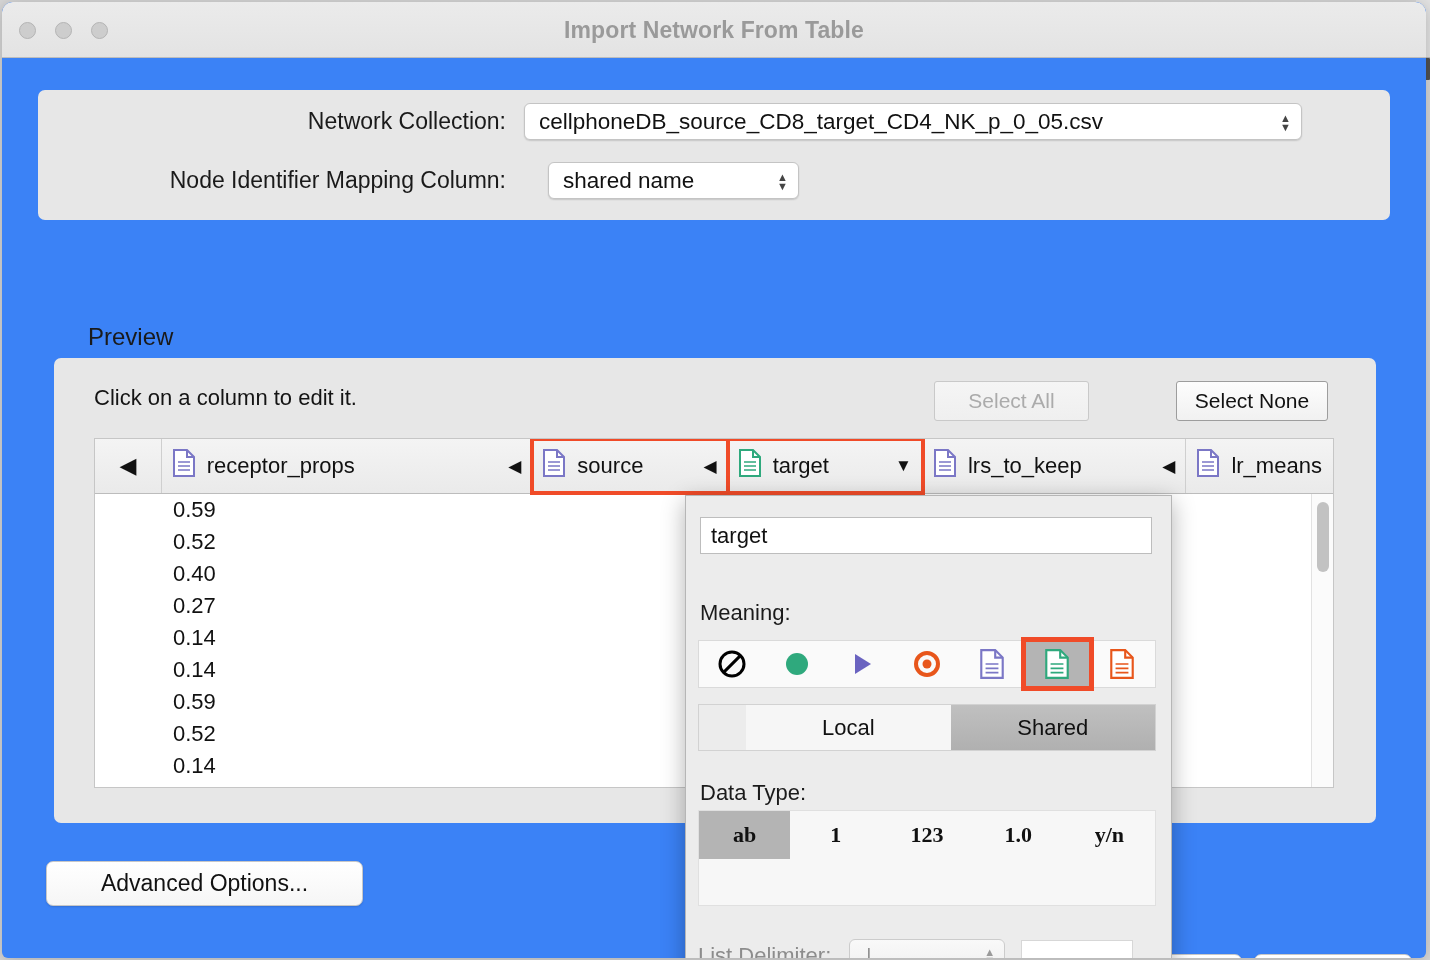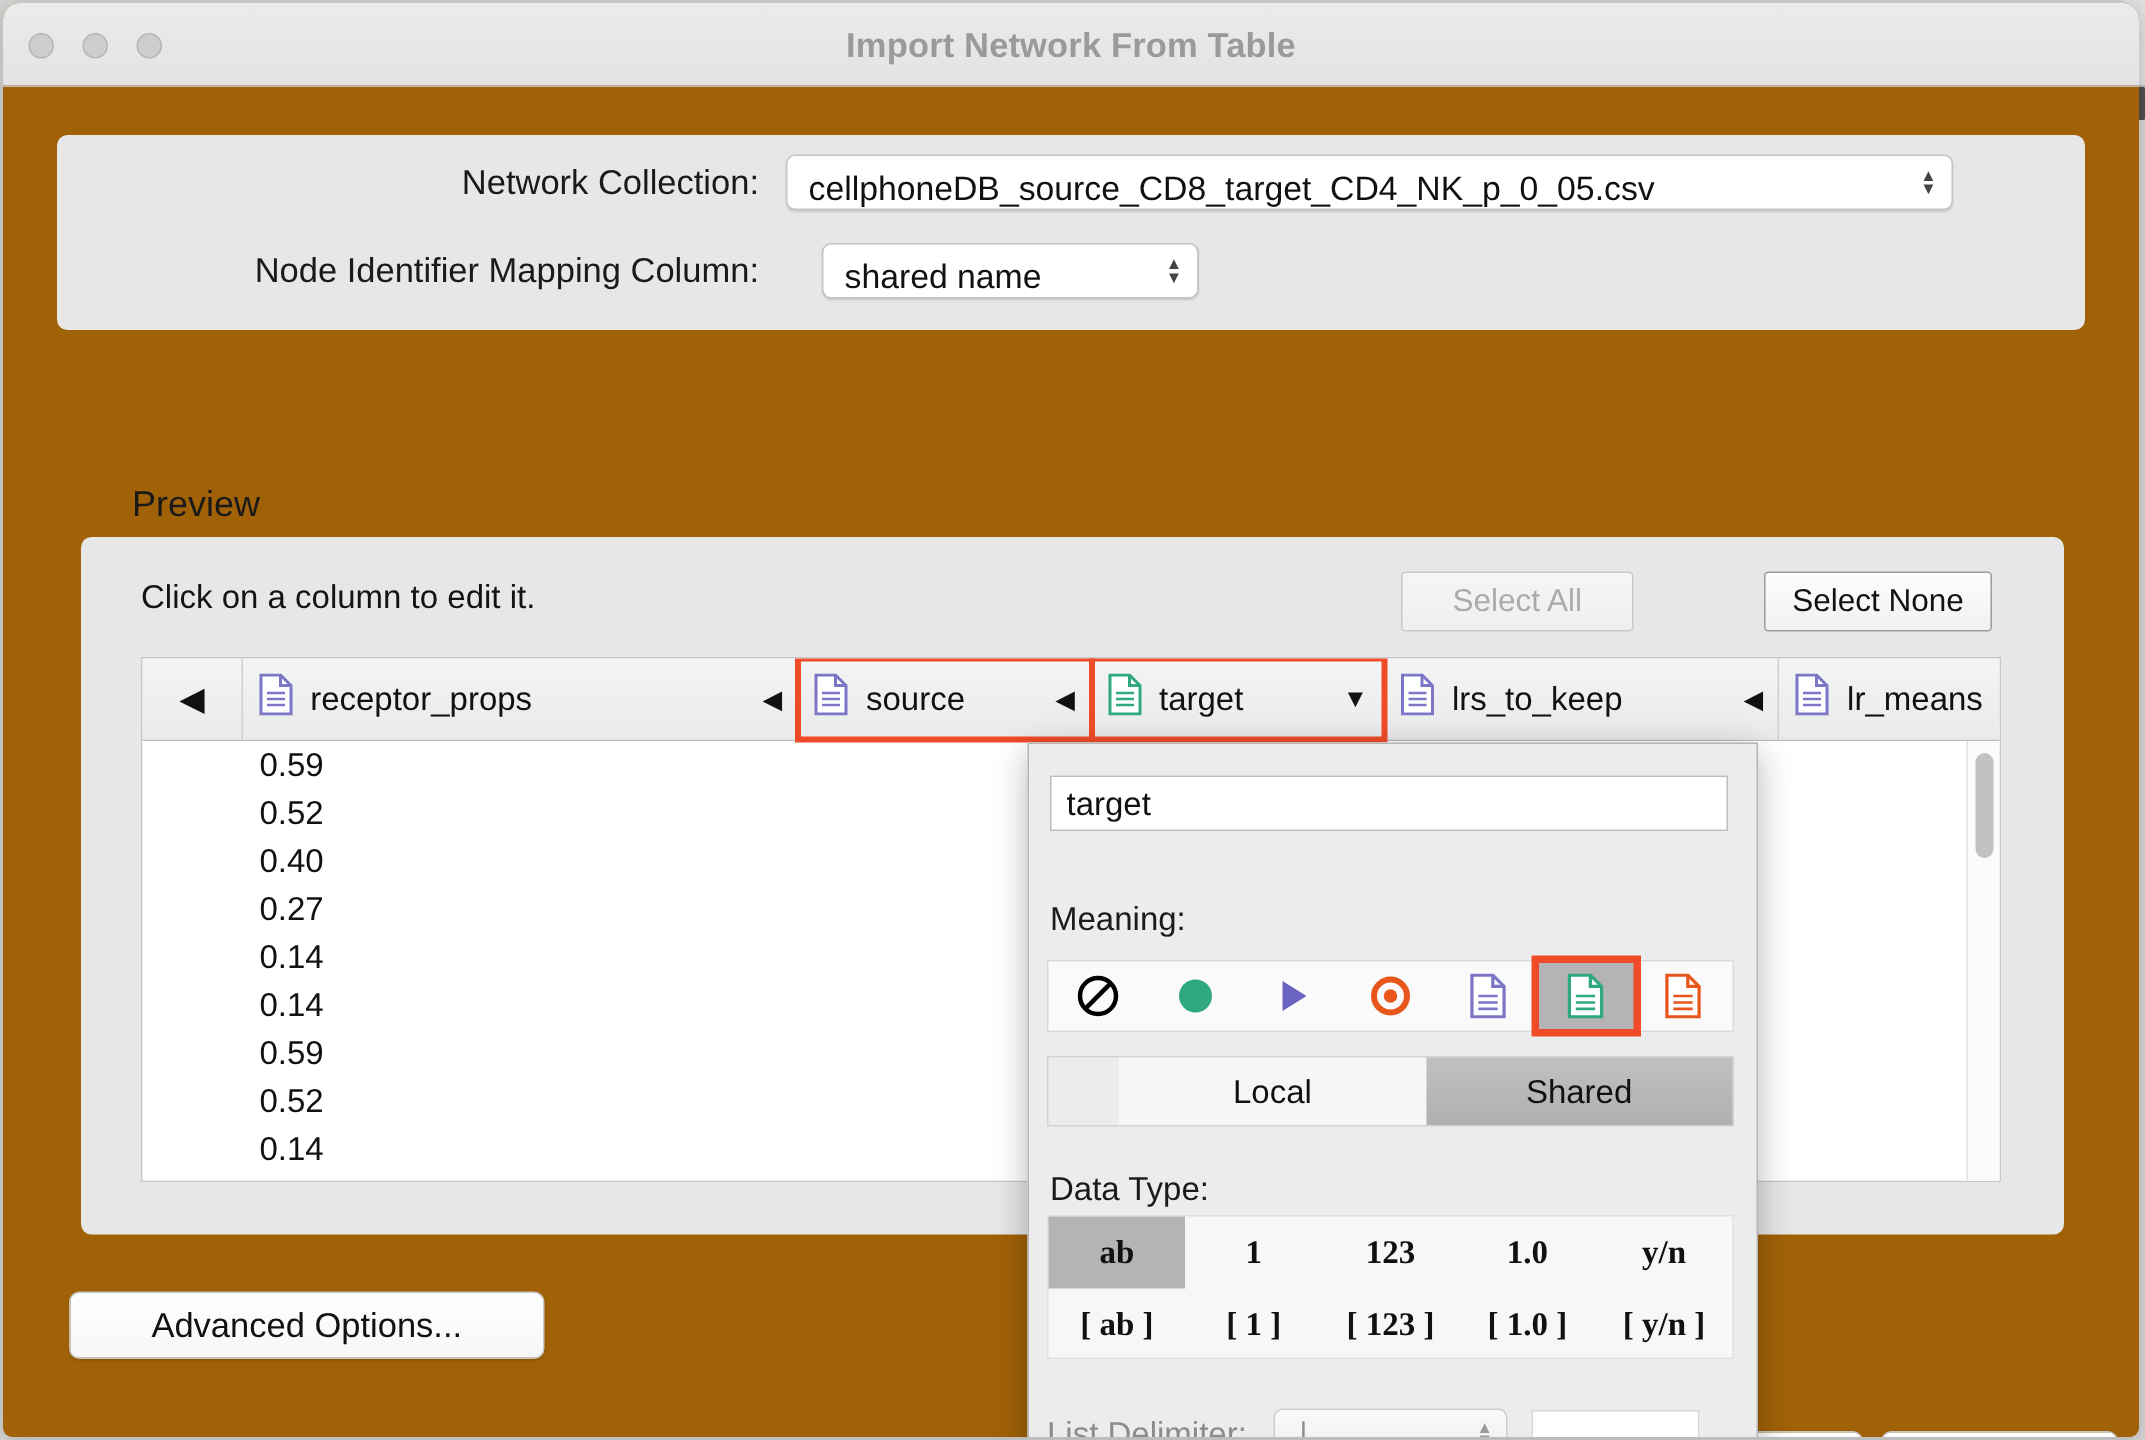--- a/index.html
+++ b/index.html
@@ -24,21 +24,21 @@
     position: absolute; right: 0; top: 0;
     width: 14px; height: 58px;
     background: #e3e3e3;
     border-bottom: 1px solid #b9b9b9;
   }
 
   
   .window {
     position: absolute; left: 2px; top: 2px;
     width: 1424px; height: 956px;
-    background: #a16207;
+    background: #3b82f6;
     border-radius: 11px 11px 6px 6px;
     box-shadow: 0 2px 16px rgba(0,0,0,.22);
     overflow: hidden;
   }
 
   .titlebar {
     position: relative;
     height: 56px;
     background: linear-gradient(#ebebeb,#e3e3e3);
     border-bottom: 1px solid #bdbdbd;
@@ -74,21 +74,21 @@
     width: 486px; text-align: right; padding-right: 18px;
     font-size: 23px; color: #1a1a1a;
   }
 
   .popbtn {
     position: relative;
     background: #fff;
     border: 1px solid #c4c4c4;
     border-radius: 6px;
     box-shadow: 0 1px 1.5px rgba(0,0,0,.14);
-    display: flex; align-items: flex-end;
+    display: flex; align-items: center;
     height: 37px;
     padding: 0 34px 0 14px;
     font-size: 22.5px; color: #111;
     white-space: nowrap;
   }
   .popbtn .chev {
     position: absolute; right: 10px; top: 50%;
     transform: translateY(-50%);
     font-size: 15px; color: #444; line-height: 1;
     display: flex; flex-direction: column; gap: 1px;
@@ -574,27 +574,20 @@
         <div class="sec-label" id="datatype-label">Data Type:</div>
 
         <div class="dtype">
           <div class="dt-row">
             <div class="dt-cell on">ab</div>
             <div class="dt-cell">1</div>
             <div class="dt-cell">123</div>
             <div class="dt-cell">1.0</div>
             <div class="dt-cell">y/n</div>
           </div>
-          <div class="dt-row">
-            <div class="dt-cell">[ ab ]</div>
-            <div class="dt-cell">[ 1 ]</div>
-            <div class="dt-cell">[ 123 ]</div>
-            <div class="dt-cell">[ 1.0 ]</div>
-            <div class="dt-cell">[ y/n ]</div>
-          </div>
         </div>
 
         <div class="delim-row">
           <span id="list-delimiter-label">List Delimiter:</span>
           <div class="delim-select">
             <span>|</span>
             <span class="chev">
                 <i>▲</i>
                 <i>▼</i>
               </span>

